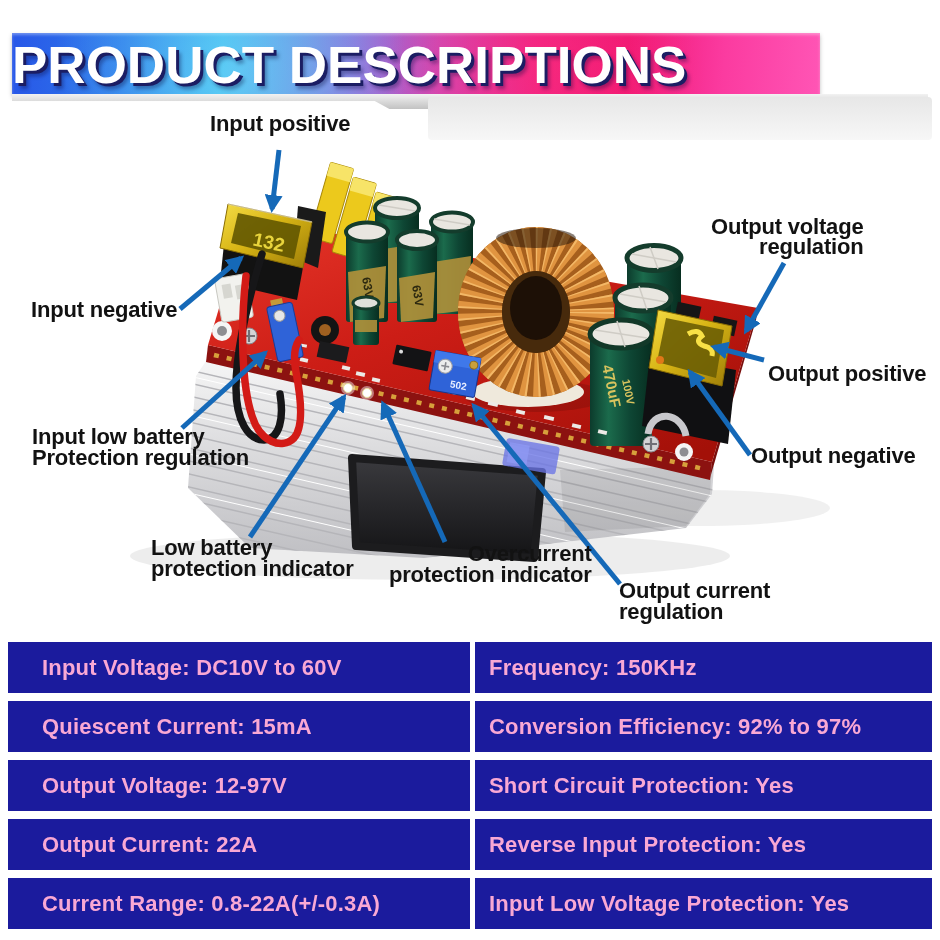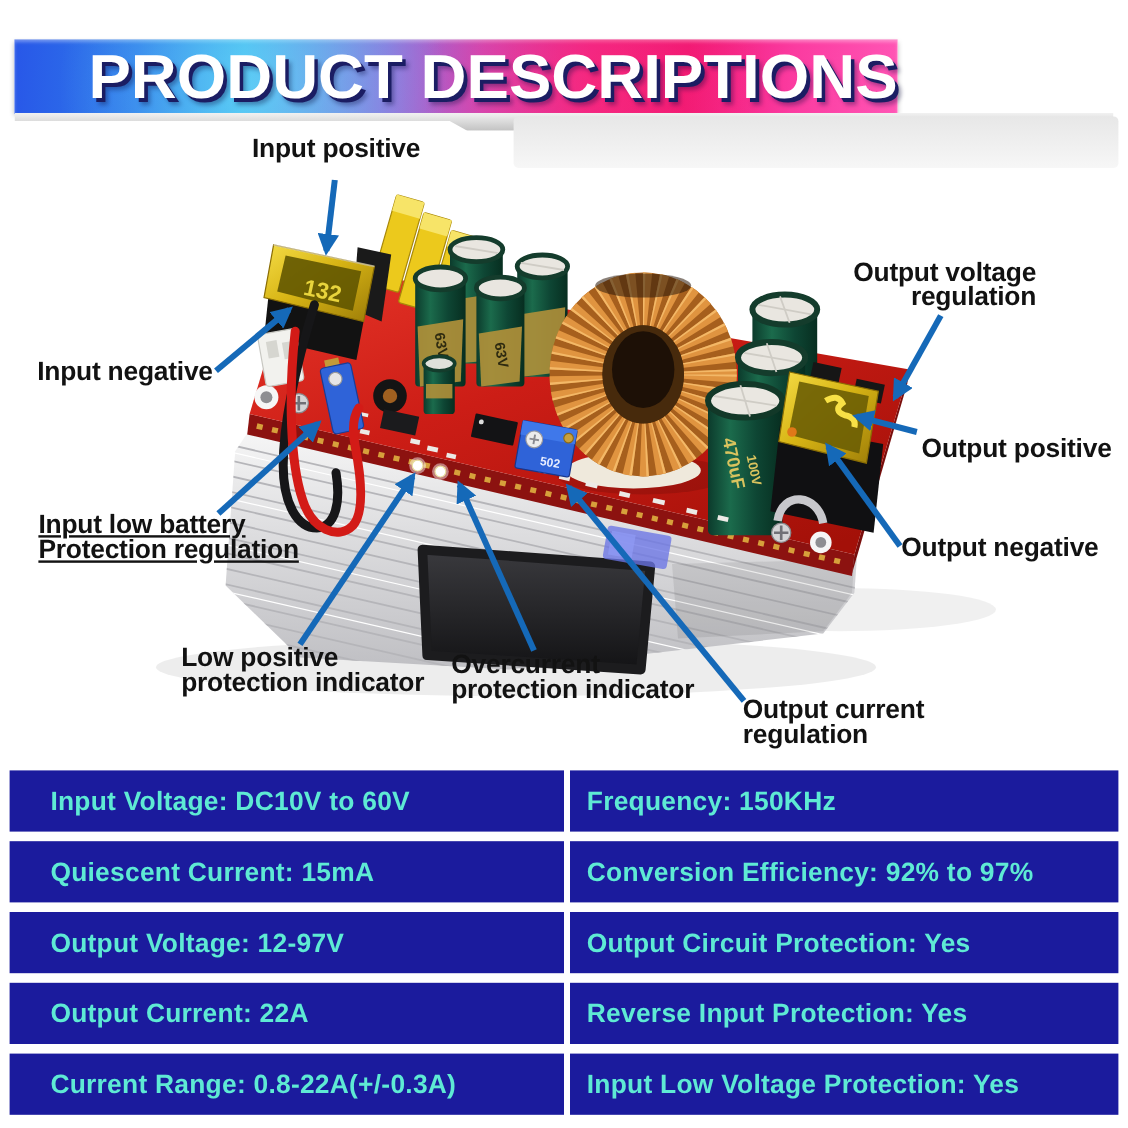--- a/index.html
+++ b/index.html
@@ -1,55 +1,55 @@
 <!DOCTYPE html>
 <html><head>
 <meta charset="utf-8">
 <style>
   html,body{margin:0;padding:0;background:#ffffff;}
   body{width:940px;height:940px;position:relative;overflow:hidden;
        font-family:"Liberation Sans", sans-serif;}
 
   
-  .banner{position:absolute;left:12px;top:33px;width:736px;height:62px;
+  .banner{position:absolute;left:12px;top:33px;width:808px;height:62px;
     background:linear-gradient(93deg,#2857e8 0%,#2f7bea 14%,#3fb2ec 26%,#8a74dc 42%,
                #d048b8 53%,#ee2093 65%,#ef1578 76%,#fb3ba0 88%,#ff55b5 100%);
-    display:flex;align-items:center;justify-content:flex-end;
+    display:flex;align-items:center;justify-content:flex-start;
     box-shadow:0 2px 4px rgba(0,0,0,.25), inset 0 2px 3px rgba(255,255,255,.35);}
   .banner::before{content:"";position:absolute;inset:0;
     background:radial-gradient(circle at 27% 62%,rgba(120,230,255,.5),transparent 30%),
                radial-gradient(circle at 66% 55%,rgba(255,50,100,.45),transparent 30%);}
   .banner-text{position:relative;color:#fff;font-weight:bold;font-size:53px;
     letter-spacing:0px;white-space:nowrap;transform:scaleY(.98);
     text-shadow:3px 3px 0 #1b1d63, 5px 6px 4px rgba(10,10,60,.35);}
   .banner-shelf{position:absolute;left:12px;top:94px;width:916px;height:15px;
     background:linear-gradient(180deg,#f2f2f2,#c2c2c2);
     clip-path:polygon(0 0,100% 0,100% 46%,65.7% 46%,64% 100%,41.2% 100%,39.6% 46%,0 46%);}
   .photo-band{position:absolute;left:428px;top:97px;width:504px;height:43px;
     background:linear-gradient(180deg,#e7e7e7,#f7f7f7);border-radius:4px;}
 
   
   .callout{position:absolute;color:#121212;font-weight:bold;font-size:22px;
            line-height:21px;letter-spacing:-.2px;white-space:nowrap;}
   .callout span{display:block;}
   .callout span:empty{display:none;}
   #co-input-positive{left:210px;top:113px;}
   #co-input-negative{left:31px;top:299px;}
-  #co-input-low-battery{left:32px;top:426px;text-decoration:underline;}
+  #co-input-low-battery{left:32px;top:426px;}
   #co-low-battery-ind{left:151px;top:537px;}
-  #co-overcurrent-ind{left:376px;top:543px;}
+  #co-overcurrent-ind{left:389px;top:543px;text-align:right;}
   #co-output-current-reg{left:619px;top:580px;}
   #co-output-voltage-reg{left:711px;top:217px;line-height:20px;text-align:right;}
   #co-output-positive{left:768px;top:363px;}
   #co-output-negative{left:751px;top:445px;}
 
   
   .spec-table{position:absolute;left:8px;top:642px;width:924px;}
   .spec-row{display:flex;gap:5px;margin-bottom:8px;}
-  .spec-cell{height:51px;background:#1b1b9d;color:#5eead4;display:flex;align-items:center;
+  .spec-cell{height:51px;background:#1b1b9d;color:#f9a8d4;display:flex;align-items:center;
              font-size:22px;font-weight:bold;letter-spacing:.2px;box-sizing:border-box;}
   .spec-cell.c-left{width:462px;padding-left:34px;}
   .spec-cell.c-right{flex:1;padding-left:14px;}
 
   svg.photo{position:absolute;left:0;top:96px;}
   svg text{font-family:"Liberation Sans", sans-serif;}
 </style>
 </head>
 <body>
 
@@ -327,21 +327,21 @@
 </div>
 <div class="callout" id="co-input-negative">
   <span>Input negative</span>
 
 </div>
 <div class="callout" id="co-input-low-battery">
   <span>Input low battery</span>
   <span>Protection regulation</span>
 </div>
 <div class="callout" id="co-low-battery-ind">
-  <span>Low positive</span>
+  <span>Low battery</span>
   <span>protection indicator</span>
 </div>
 <div class="callout" id="co-overcurrent-ind">
   <span>Overcurrent</span>
   <span>protection indicator</span>
 </div>
 <div class="callout" id="co-output-current-reg">
   <span>Output current</span>
   <span>regulation</span>
 </div>
@@ -362,21 +362,21 @@
   <div class="spec-row">
     <div class="spec-cell c-left">Input Voltage: DC10V to 60V</div>
     <div class="spec-cell c-right">Frequency: 150KHz</div>
   </div>
   <div class="spec-row">
     <div class="spec-cell c-left">Quiescent Current: 15mA</div>
     <div class="spec-cell c-right">Conversion Efficiency: 92% to 97%</div>
   </div>
   <div class="spec-row">
     <div class="spec-cell c-left">Output Voltage: 12-97V</div>
-    <div class="spec-cell c-right">Output Circuit Protection: Yes</div>
+    <div class="spec-cell c-right">Short Circuit Protection: Yes</div>
   </div>
   <div class="spec-row">
     <div class="spec-cell c-left">Output Current: 22A</div>
     <div class="spec-cell c-right">Reverse Input Protection: Yes</div>
   </div>
   <div class="spec-row">
     <div class="spec-cell c-left">Current Range: 0.8-22A(+/-0.3A)</div>
     <div class="spec-cell c-right">Input Low Voltage Protection: Yes</div>
   </div>
 </div>

